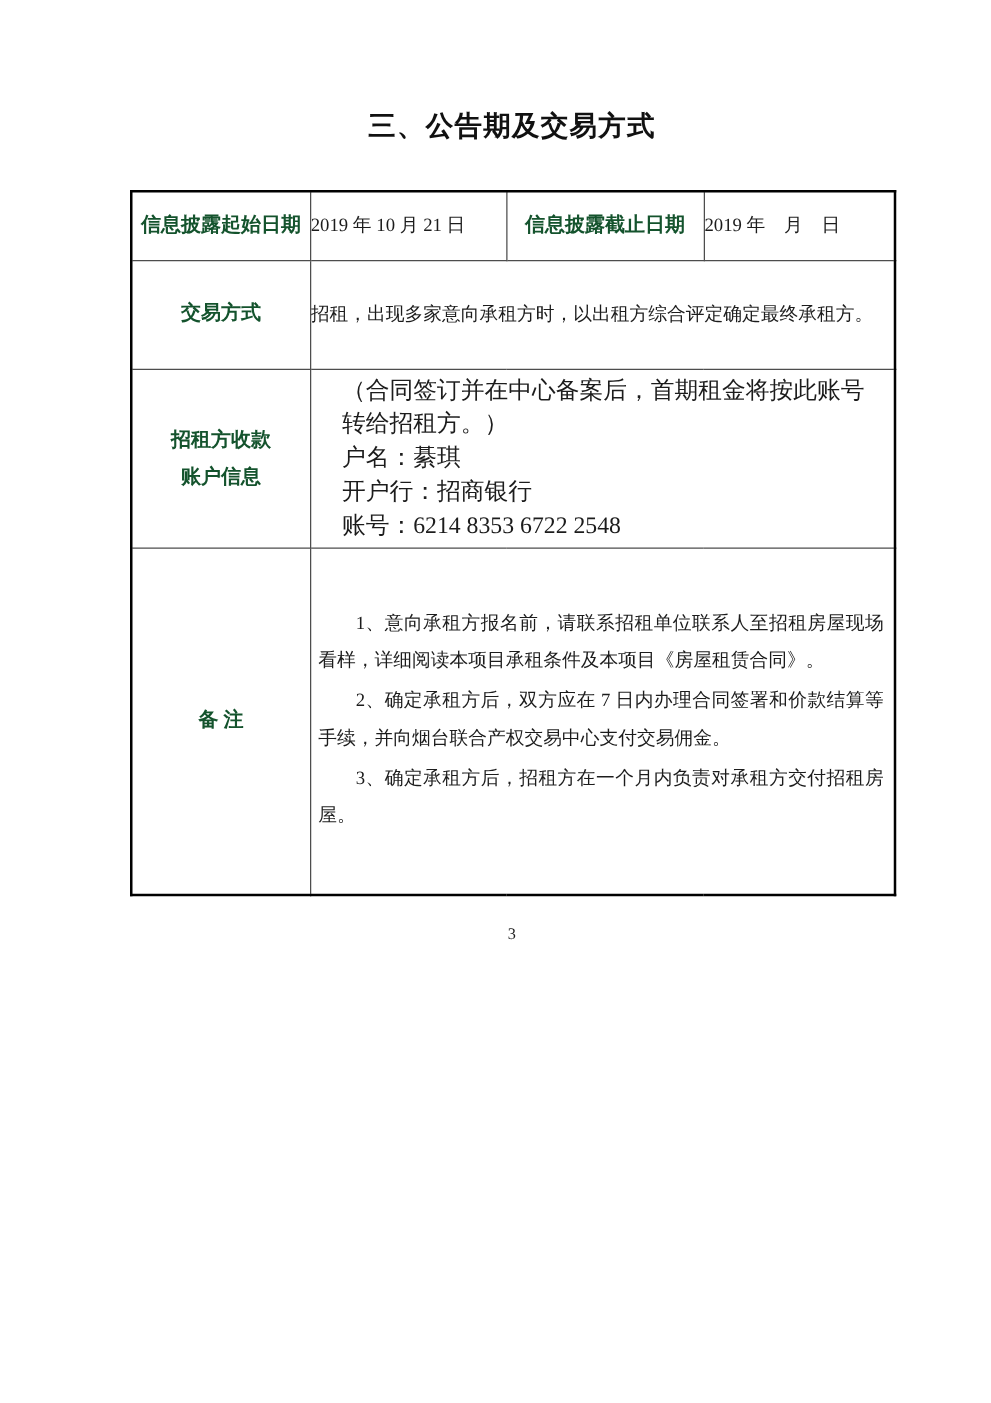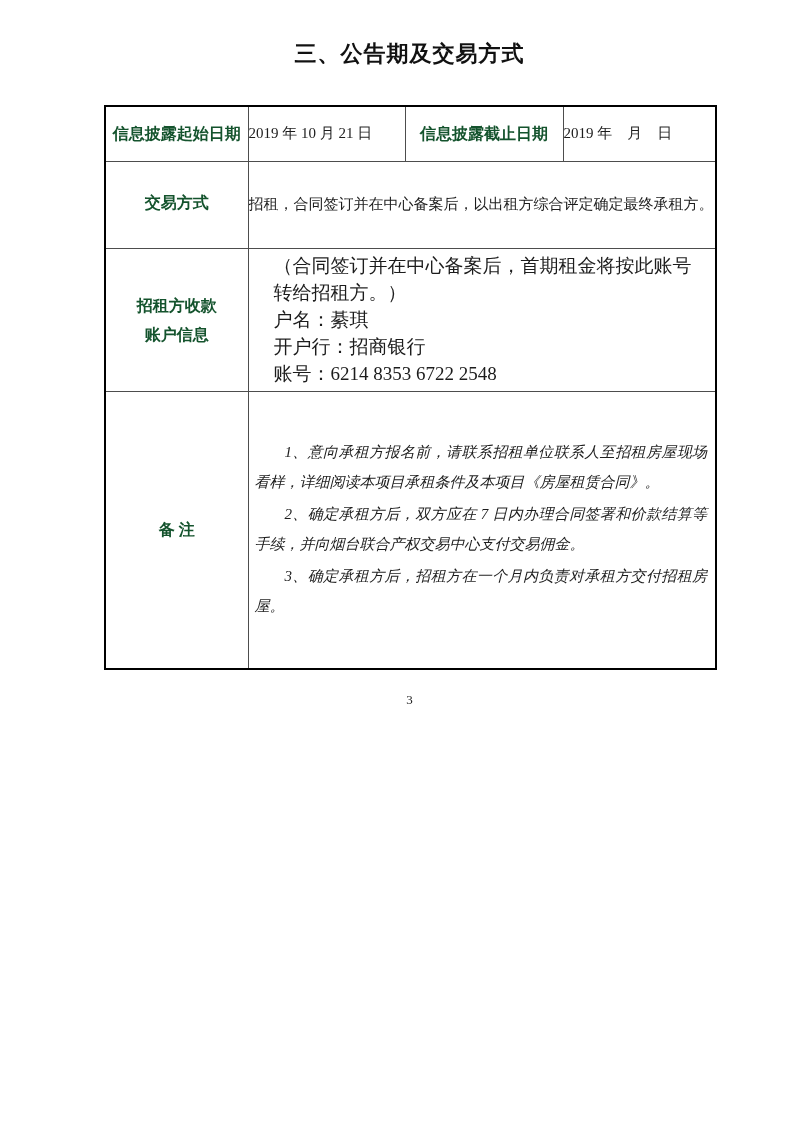--- a/index.html
+++ b/index.html
@@ -13,21 +13,21 @@
     height: 1122px;
     margin: 0 auto;
     background: #ffffff;
     color: #1c1c1c;
     font-family: "Liberation Serif", "DejaVu Serif", serif;
     overflow: hidden;
   }
   .content {
     margin-left: 104px;
     width: 611px;
-    padding-top: 39px;
+    padding-top: 86px;
   }
   .doc-title {
     margin: 0 0 36px 0;
     font-size: 22px;
     line-height: 30px;
     font-weight: bold;
     text-align: center;
     letter-spacing: 1px;
     color: #111111;
   }
@@ -63,21 +63,21 @@
     text-align: left;
     padding: 0 10px 0 12px;
   }
   td.value.pad-wide { padding-left: 20px; }
   td.value.account { padding-left: 25px; padding-right: 12px; }
   td.value.account p {
     margin: 0;
     line-height: 27px;
     font-size: 19px;
   }
-  td.value.remarks { padding: 0 8px 0 6px; font-style: italic; }
+  td.value.remarks { padding: 0 8px 0 6px; }
   td.value.remarks p {
     margin: 0 0 2px 0;
     line-height: 30px;
     font-size: 15px;
     text-indent: 30px;
     text-align: justify;
   }
   .page-number {
     margin-top: 22px;
     text-align: center;
@@ -105,21 +105,21 @@
           <td class="label">信息披露起始日期</td>
           <td class="value">2019 年 10 月 21 日</td>
           <td class="label">信息披露截止日期</td>
           <td class="value">2019 年　月　日</td>
         </tr>
 
 
 
         <tr class="r4">
           <td class="label">交易方式</td>
-          <td class="value" colspan="3">招租，合同签订并在中心备案后，以出租方综合评定确定最终承租方。</td>
+          <td class="value" colspan="3">招租，出现多家意向承租方时，以出租方综合评定确定最终承租方。</td>
         </tr>
 
         <tr class="r5">
           <td class="label">招租方收款
 账户信息</td>
           <td class="value account" colspan="3">
             <p>（合同签订并在中心备案后，首期租金将按此账号转给招租方。）</p>
             <p>户名：綦琪</p>
             <p>开户行：招商银行</p>
             <p>账号：6214 8353 6722 2548</p>

